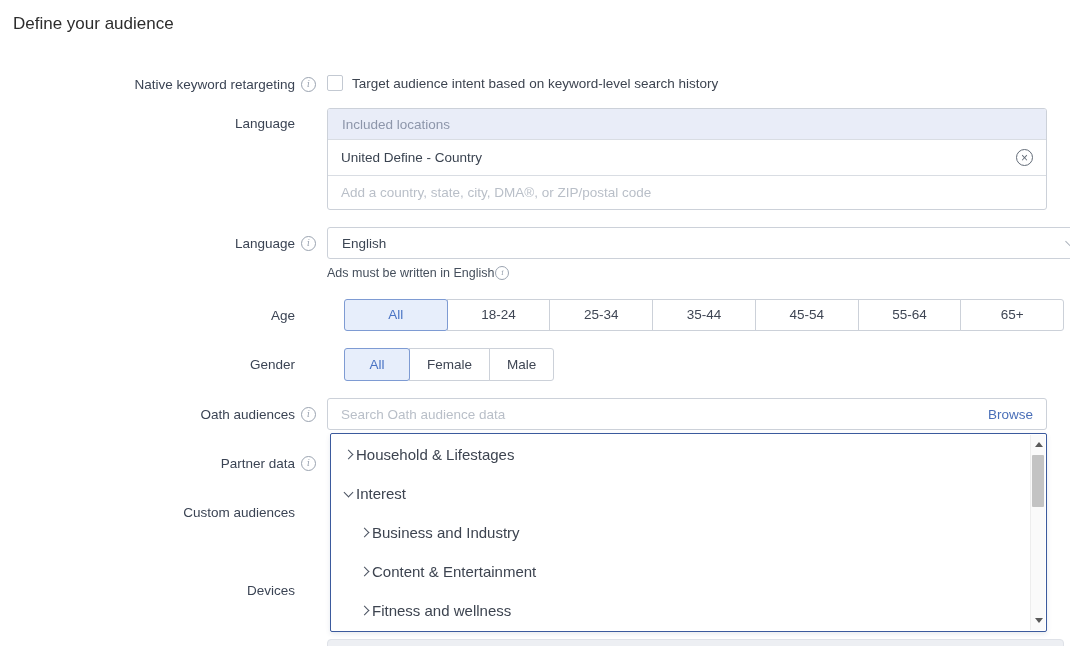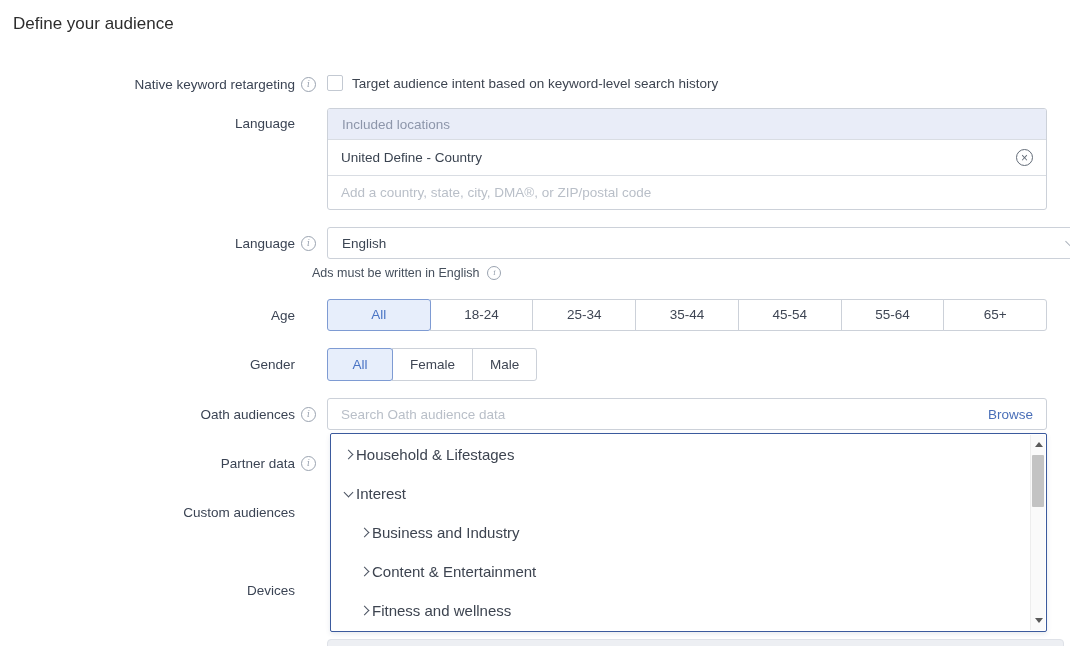--- a/index.html
+++ b/index.html
@@ -35,25 +35,25 @@
                  justify-content:center; cursor:pointer; }
   .loc-input { height:34px; display:flex; align-items:center; padding-left:13px;
                font-size:13.5px; color:#b9bfc8; border-top:1px solid #d9dde3; }
 
   
   .select { position:absolute; left:327px; top:227px; width:764px; height:32px;
             border:1px solid #ccd1d9; border-radius:3px; background:#fff; display:flex;
             align-items:center; padding:0 14px; font-size:13.5px; color:#3c4654; }
   .chevron-down { width:9px; height:9px; border-right:1.5px solid #a9b0ba; border-bottom:1.5px solid #a9b0ba;
                   transform:rotate(45deg); margin-left:auto; margin-top:-4px; }
-  .helper { position:absolute; left:312px; top:266px; display:flex; align-items:flex-start; gap:8px;
+  .helper { position:absolute; left:327px; top:266px; display:flex; align-items:flex-start; gap:1px;
             font-size:12.5px; color:#454f5c; }
 
   
-  .segmented { position:absolute; display:flex; }
+  .segmented { position:absolute; display:flex;margin-left:17px; }
   .seg { height:32px; line-height:30px; text-align:center; font-size:13.5px; color:#3f4654;
          background:#fff; border:1px solid #ccd1d9; margin-left:-1px; cursor:pointer; }
   .seg:first-child { margin-left:0; border-radius:3px 0 0 3px; }
   .seg:last-child { border-radius:0 3px 3px 0; }
   .seg.selected { background:#e7eefb; border-color:#7e9bd3; color:#4a74c4; position:relative; z-index:1;
                   border-radius:3px; }
   .segmented.age { left:327px; top:299px; width:720px; }
   .segmented.age .seg { flex:1; }
   .segmented.gender { left:327px; top:348px; }
   .segmented.gender .seg { padding:0 17px; height:33px; line-height:31px; }

